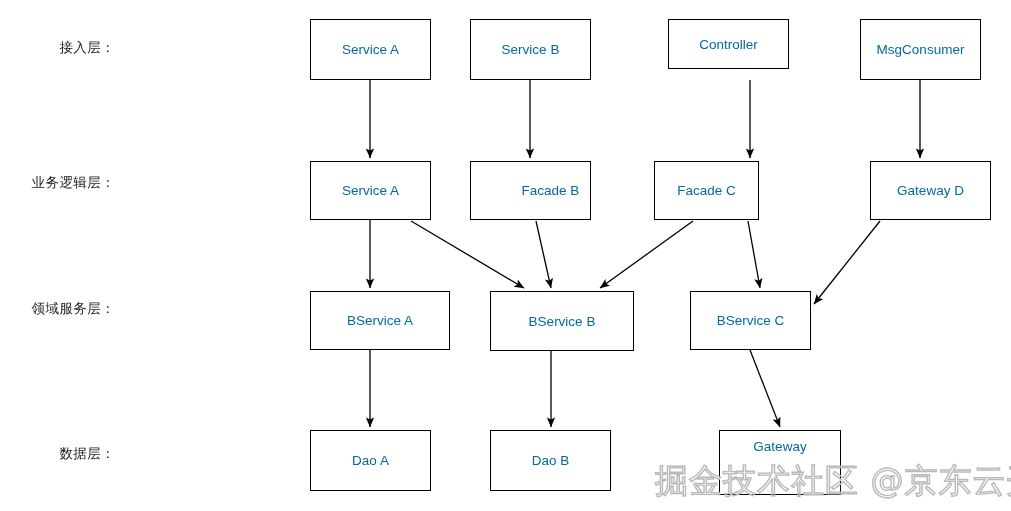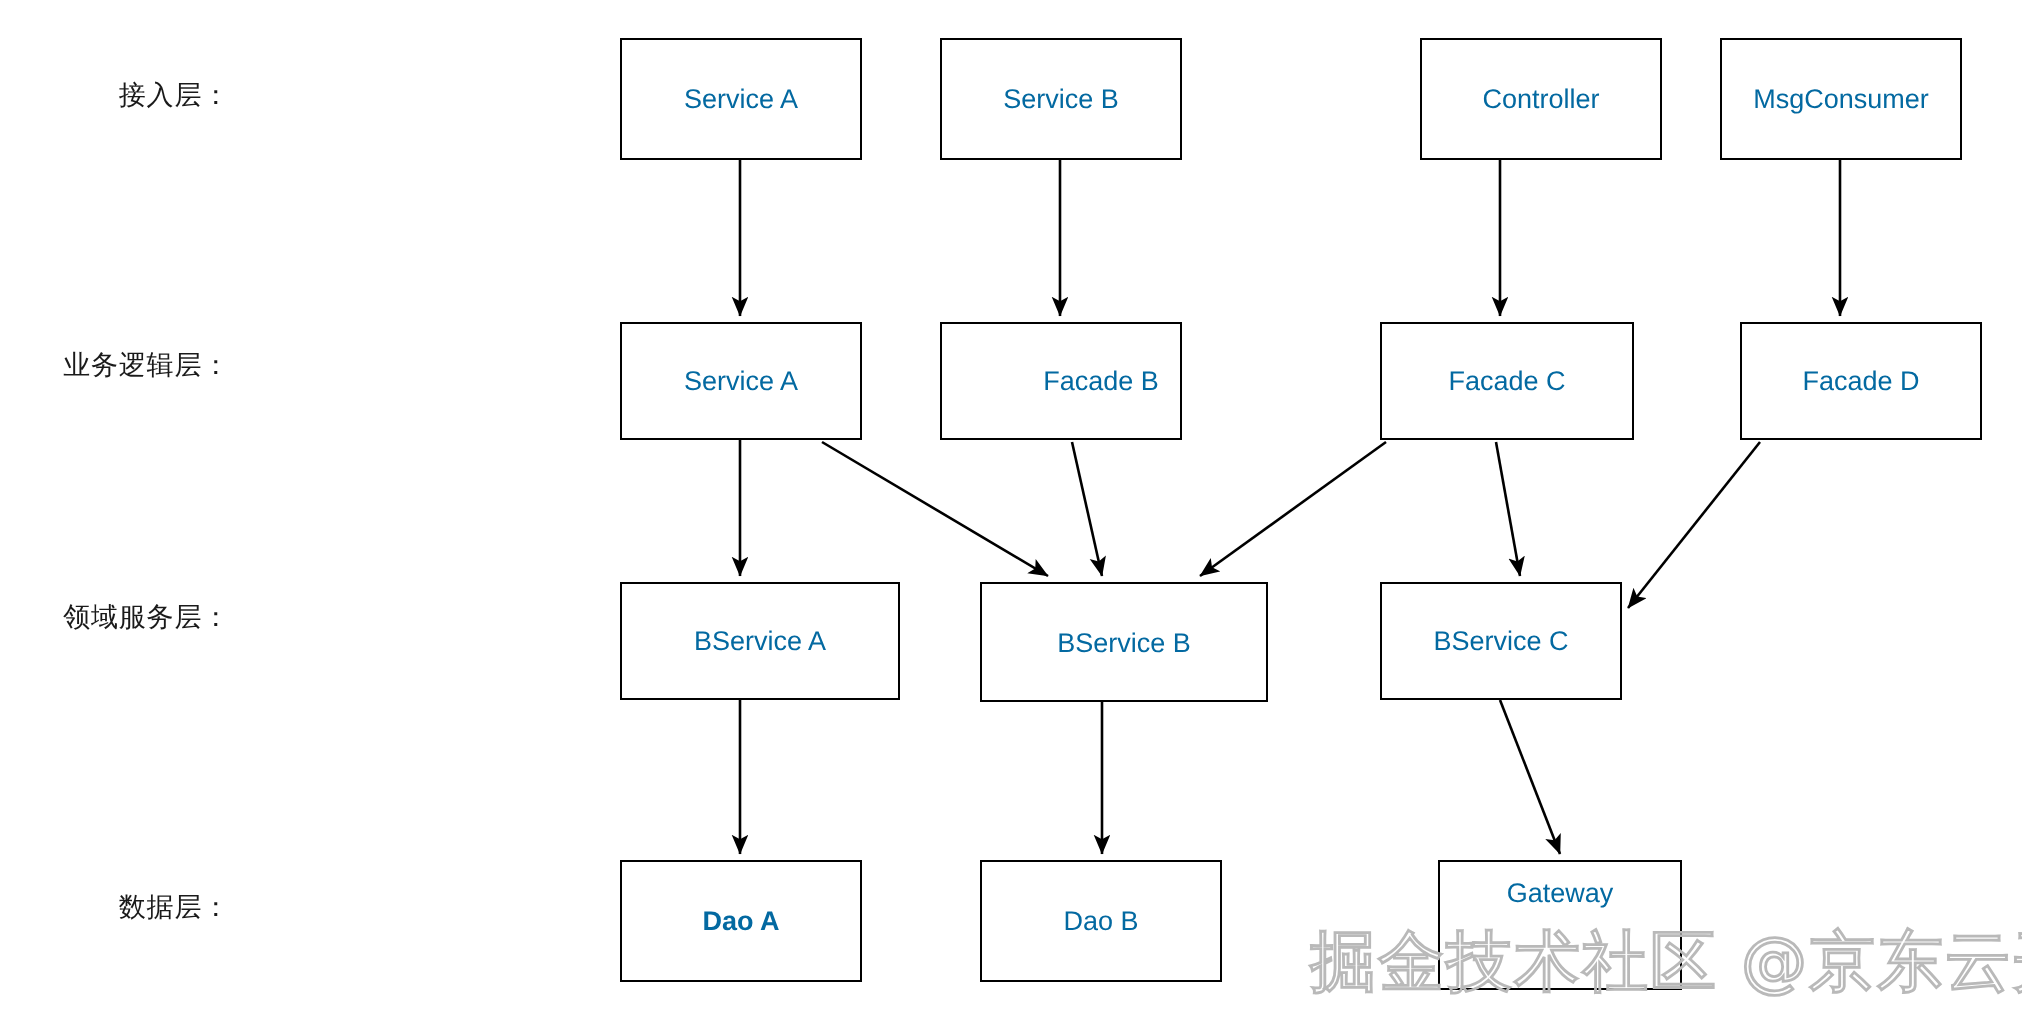--- a/index.html
+++ b/index.html
@@ -96,48 +96,48 @@
       <div class="layer-label" style="left: -85px; width: 200px; top: 300px;">领域服务层：</div>
       <div class="layer-label" style="left: -85px; width: 200px; top: 445px;">数据层：</div>
     </div>
   <div id="node-group">
       <div class="node" style="left: 310px; top: 19px; width: 121px; height: 61px;">
         <span>Service A</span>
       </div>
       <div class="node" style="left: 470px; top: 19px; width: 121px; height: 61px;">
         <span>Service B</span>
       </div>
-      <div class="node" style="left: 710px; top: 19px; width: 121px; height: 61px;">
+      <div class="node" style="left: 668px; top: 19px; width: 121px; height: 50px;">
         <span>Controller</span>
       </div>
       <div class="node" style="left: 860px; top: 19px; width: 121px; height: 61px;">
         <span>MsgConsumer</span>
       </div>
       <div class="node" style="left: 310px; top: 161px; width: 121px; height: 59px;">
         <span>Service A</span>
       </div>
       <div class="node" style="left: 470px; top: 161px; width: 121px; height: 59px; padding-left: 40px;">
         <span>Facade B</span>
       </div>
-      <div class="node" style="left: 690px; top: 161px; width: 127px; height: 59px;">
+      <div class="node" style="left: 654px; top: 161px; width: 105px; height: 59px;">
         <span>Facade C</span>
       </div>
       <div class="node" style="left: 870px; top: 161px; width: 121px; height: 59px;">
-        <span>Facade D</span>
+        <span>Gateway D</span>
       </div>
       <div class="node" style="left: 310px; top: 291px; width: 140px; height: 59px;">
         <span>BService A</span>
       </div>
       <div class="node" style="left: 490px; top: 291px; width: 144px; height: 60px;">
         <span>BService B</span>
       </div>
       <div class="node" style="left: 690px; top: 291px; width: 121px; height: 59px;">
         <span>BService C</span>
       </div>
-      <div class="node" style="left: 310px; top: 430px; width: 121px; height: 61px; font-weight: bold;">
+      <div class="node" style="left: 310px; top: 430px; width: 121px; height: 61px;">
         <span>Dao A</span>
       </div>
       <div class="node" style="left: 490px; top: 430px; width: 121px; height: 61px;">
         <span>Dao B</span>
       </div>
       <div class="node top-text" style="left: 719px; top: 430px; width: 122px; height: 65px;">
         <span>Gateway</span>
       </div>
     </div>
 

